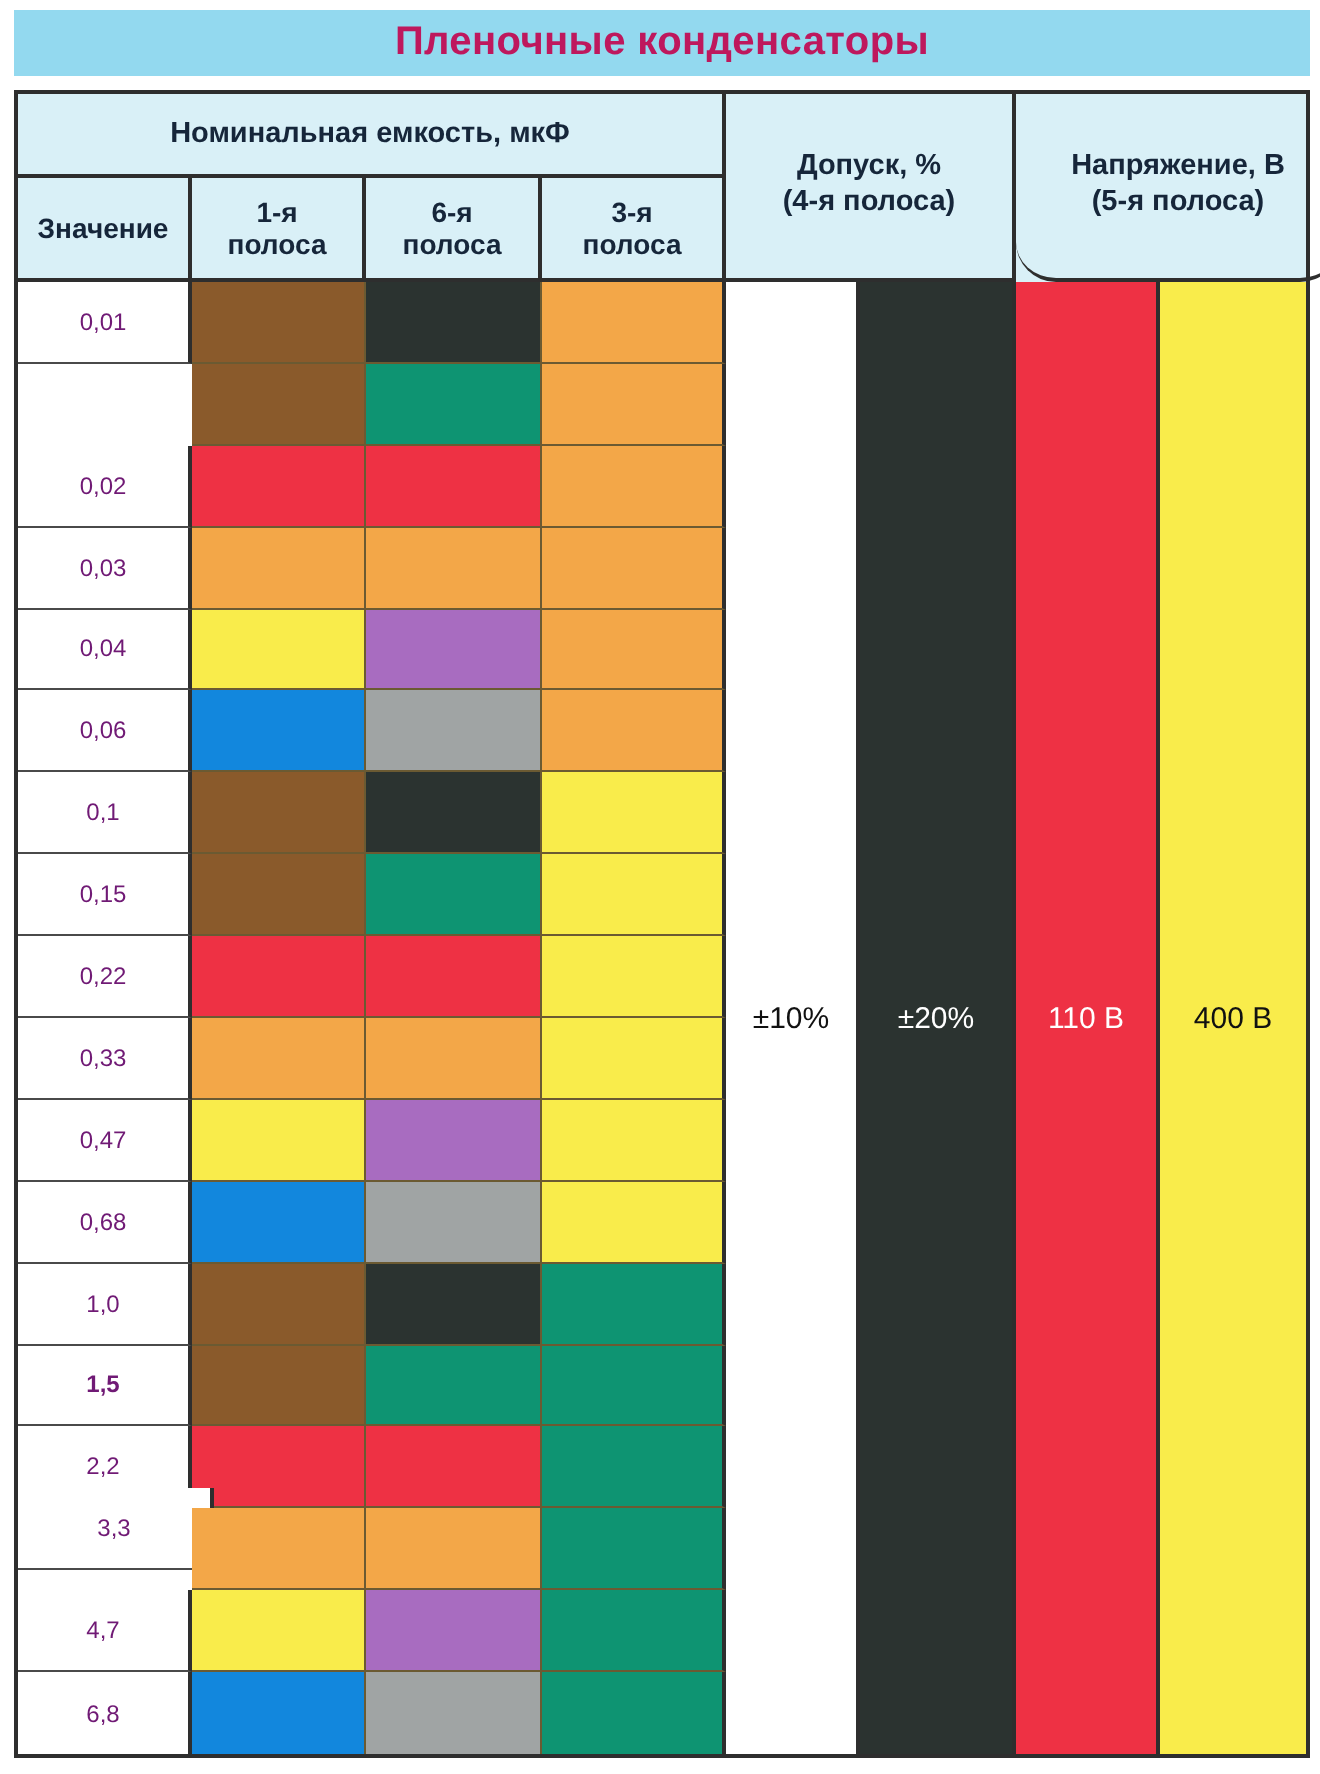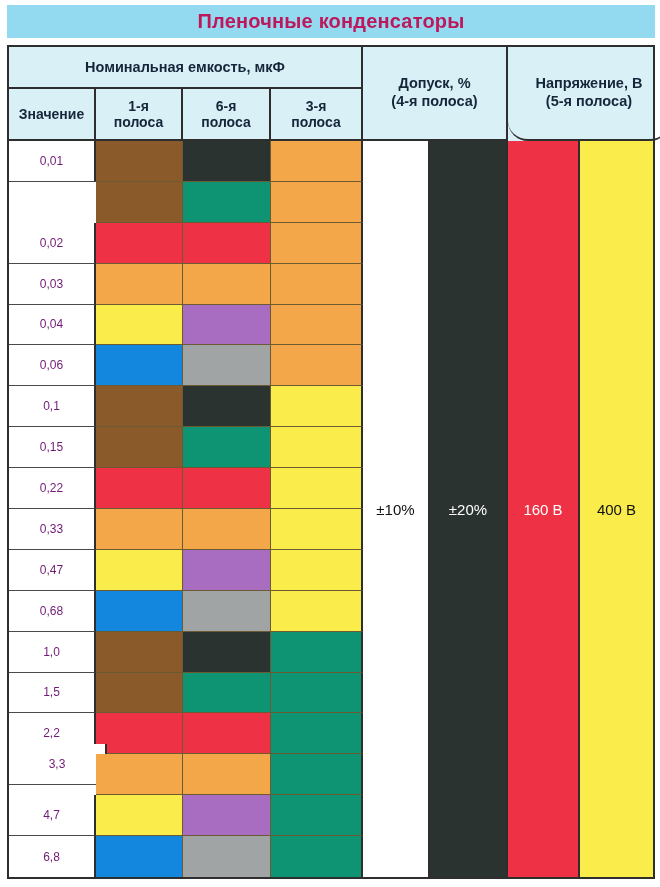--- a/index.html
+++ b/index.html
@@ -222,21 +222,21 @@
         </div>
         <div class="swatch " style="left: 87px; top: 449.778px; width: 87px; height: 40.8889px; background: rgb(18, 135, 221);"></div>
         <div class="swatch " style="left: 174px; top: 449.778px; width: 88px; height: 40.8889px; background: rgb(160, 164, 164);"></div>
         <div class="swatch col3" style="left: 262px; top: 449.778px; width: 92px; height: 40.8889px; background: rgb(249, 236, 75);"></div>
         <div class="vcell" style="left: 0px; top: 490.667px; width: 87px; height: 40.8889px;">
           <span>1,0</span>
         </div>
         <div class="swatch " style="left: 87px; top: 490.667px; width: 87px; height: 40.8889px; background: rgb(138, 90, 43);"></div>
         <div class="swatch " style="left: 174px; top: 490.667px; width: 88px; height: 40.8889px; background: rgb(43, 51, 48);"></div>
         <div class="swatch col3" style="left: 262px; top: 490.667px; width: 92px; height: 40.8889px; background: rgb(14, 148, 114);"></div>
-        <div class="vcell" style="left: 0px; top: 531.556px; width: 87px; height: 40.8889px;">
+        <div class="vcell" style="left: 0px; top: 531.556px; width: 87px; height: 40.8889px; font-weight: bold;">
           <span>1,5</span>
         </div>
         <div class="swatch " style="left: 87px; top: 531.556px; width: 87px; height: 40.8889px; background: rgb(138, 90, 43);"></div>
         <div class="swatch " style="left: 174px; top: 531.556px; width: 88px; height: 40.8889px; background: rgb(14, 148, 114);"></div>
         <div class="swatch col3" style="left: 262px; top: 531.556px; width: 92px; height: 40.8889px; background: rgb(14, 148, 114);"></div>
         <div class="vcell" style="left: 0px; top: 572.444px; width: 87px; height: 40.8889px;">
           <span>2,2</span>
         </div>
         <div class="swatch " style="left: 87px; top: 572.444px; width: 87px; height: 40.8889px; background: rgb(238, 49, 68);"></div>
         <div class="swatch " style="left: 174px; top: 572.444px; width: 88px; height: 40.8889px; background: rgb(238, 49, 68);"></div>
@@ -261,19 +261,19 @@
         <div class="swatch col3 lastrow" style="left: 262px; top: 695.111px; width: 92px; height: 40.8889px; background: rgb(14, 148, 114);"></div>
       </div>
 
   <div class="bar sep-right" style="left: 354px; width: 67px; background: rgb(255, 255, 255);">
         <span style="color: rgb(17, 17, 17);">±10%</span>
       </div>
       <div class="bar sep-right" style="left: 421px; width: 78px; background: rgb(43, 51, 48);">
         <span style="color: rgb(255, 255, 255);">±20%</span>
       </div>
       <div class="bar sep-right" style="left: 499px; width: 72px; background: rgb(238, 49, 68);">
-        <span style="color: rgb(255, 255, 255);">160 В</span>
+        <span style="color: rgb(255, 255, 255);">110 В</span>
       </div>
       <div class="bar" style="left: 571px; width: 73px; background: rgb(249, 236, 75);">
         <span style="color: rgb(17, 17, 17);">400 В</span>
       </div>
     </div>
 </div>
 
 </body></html>

